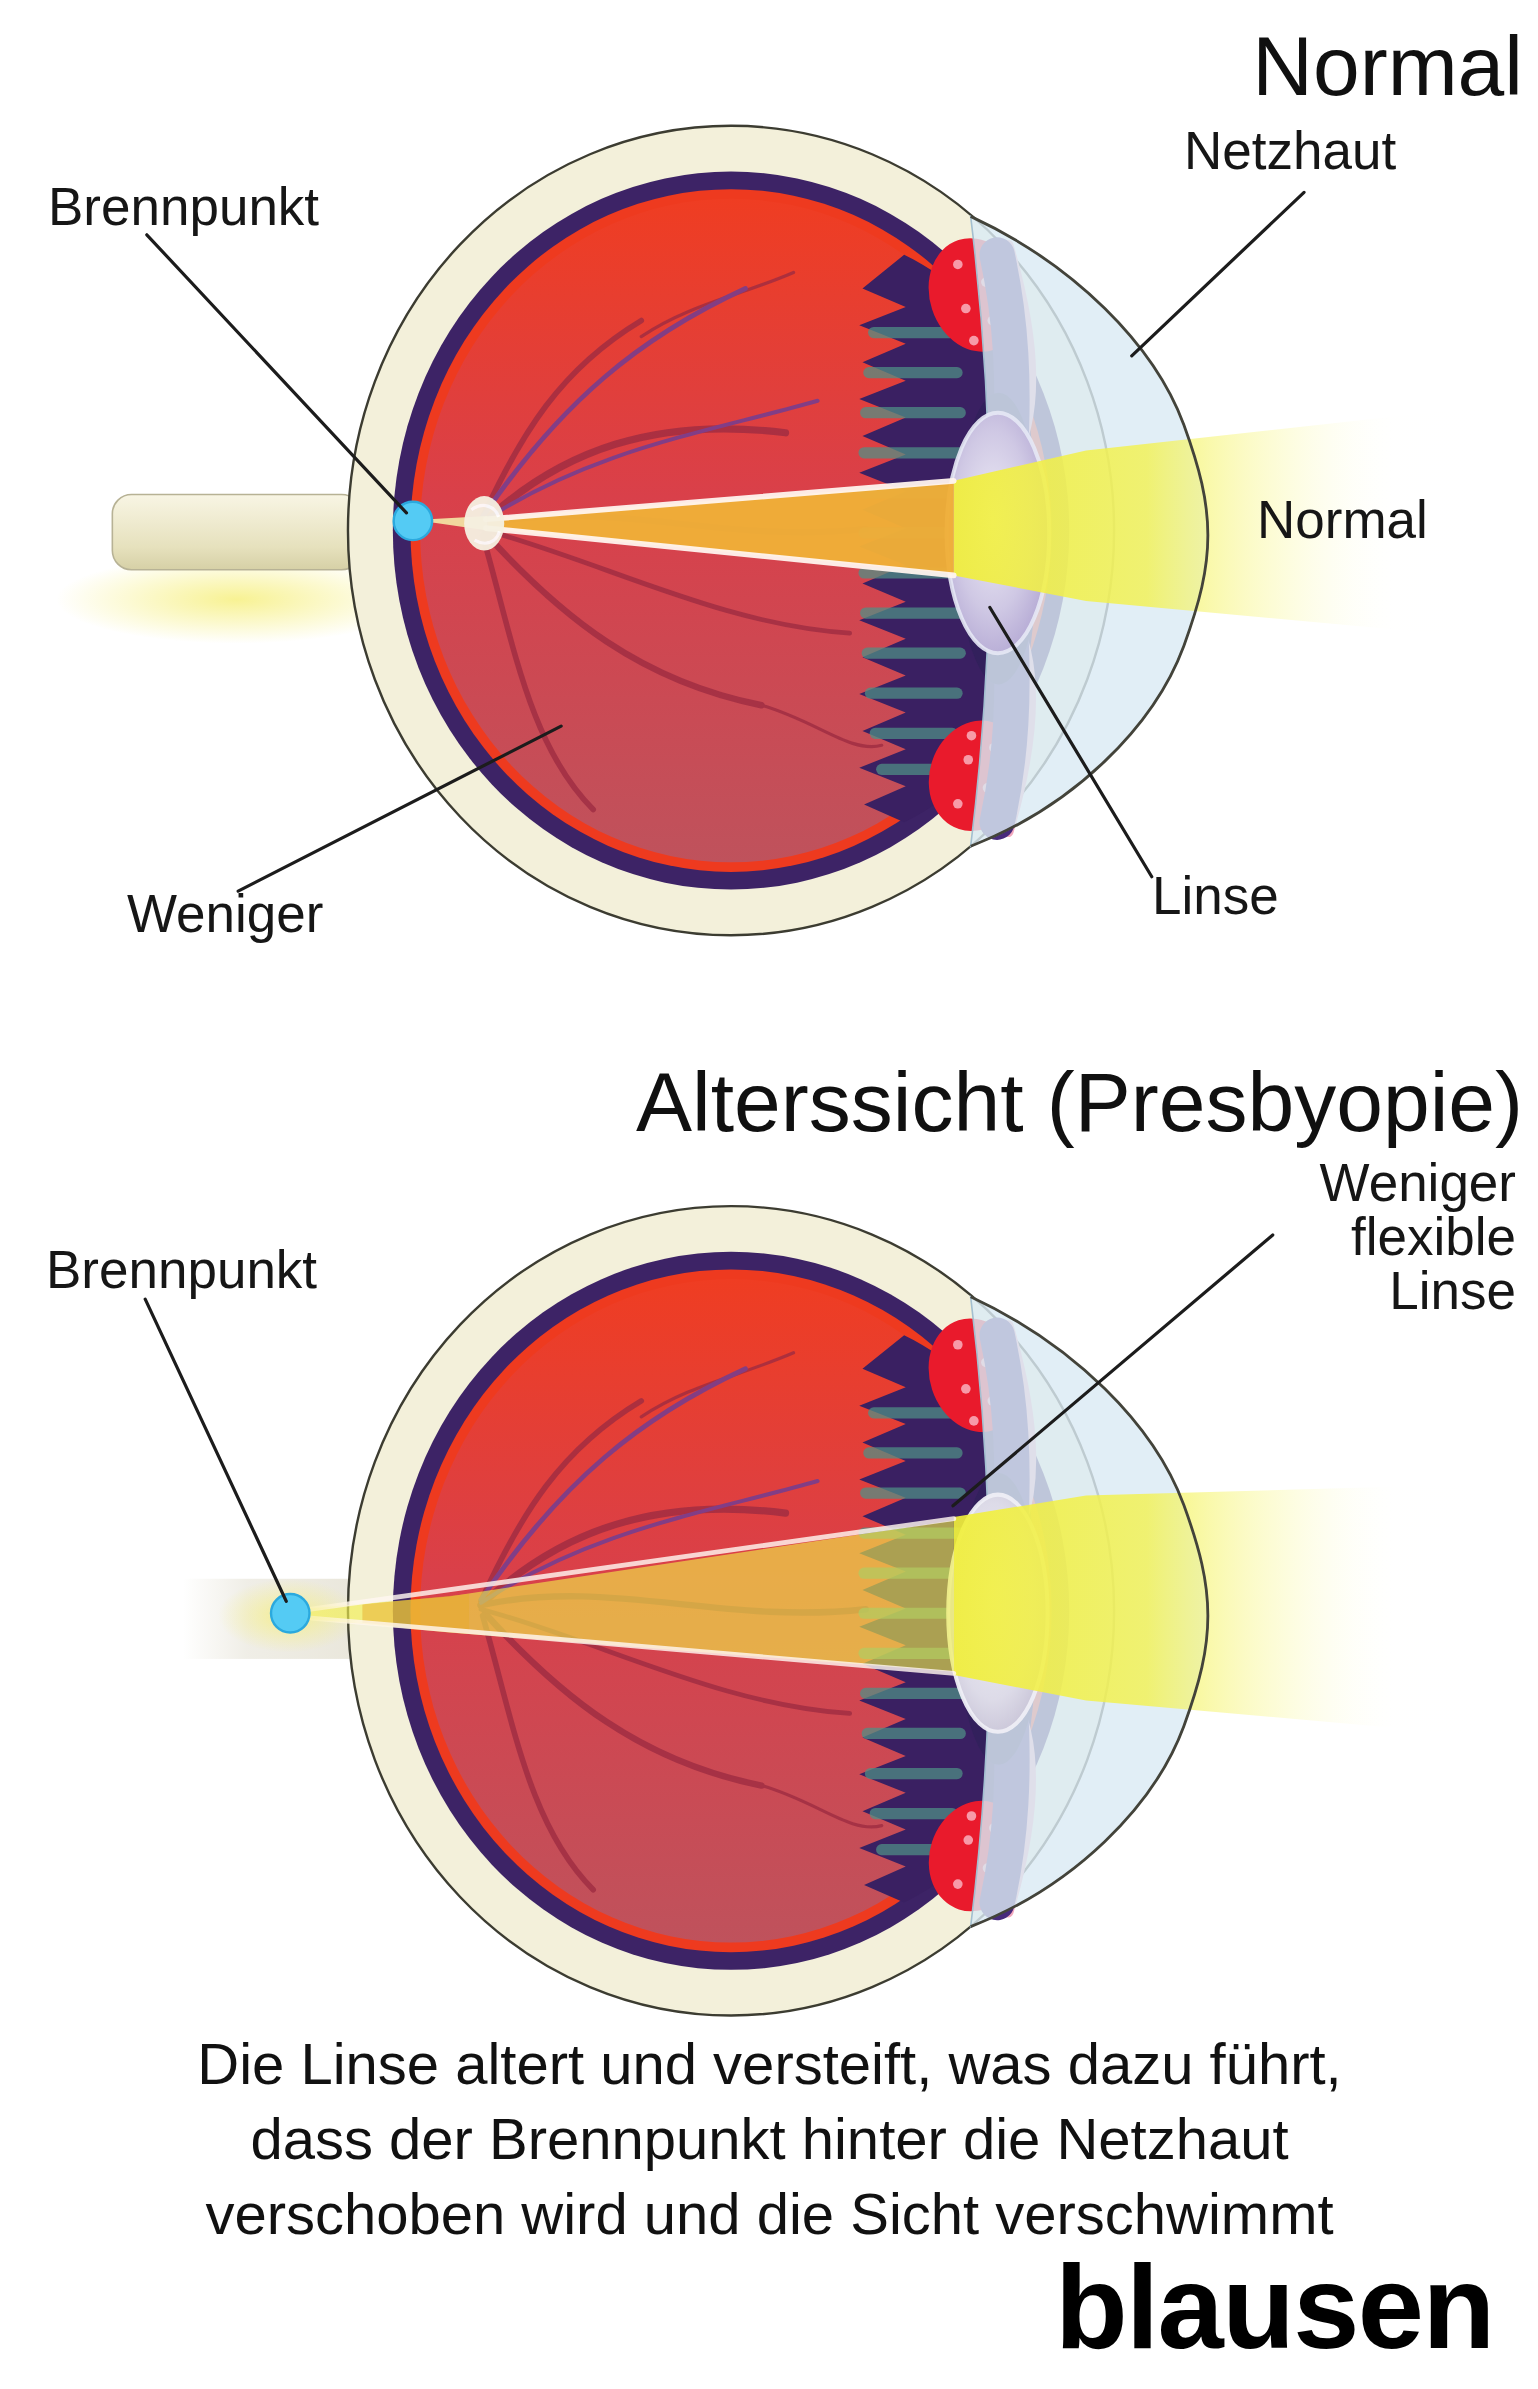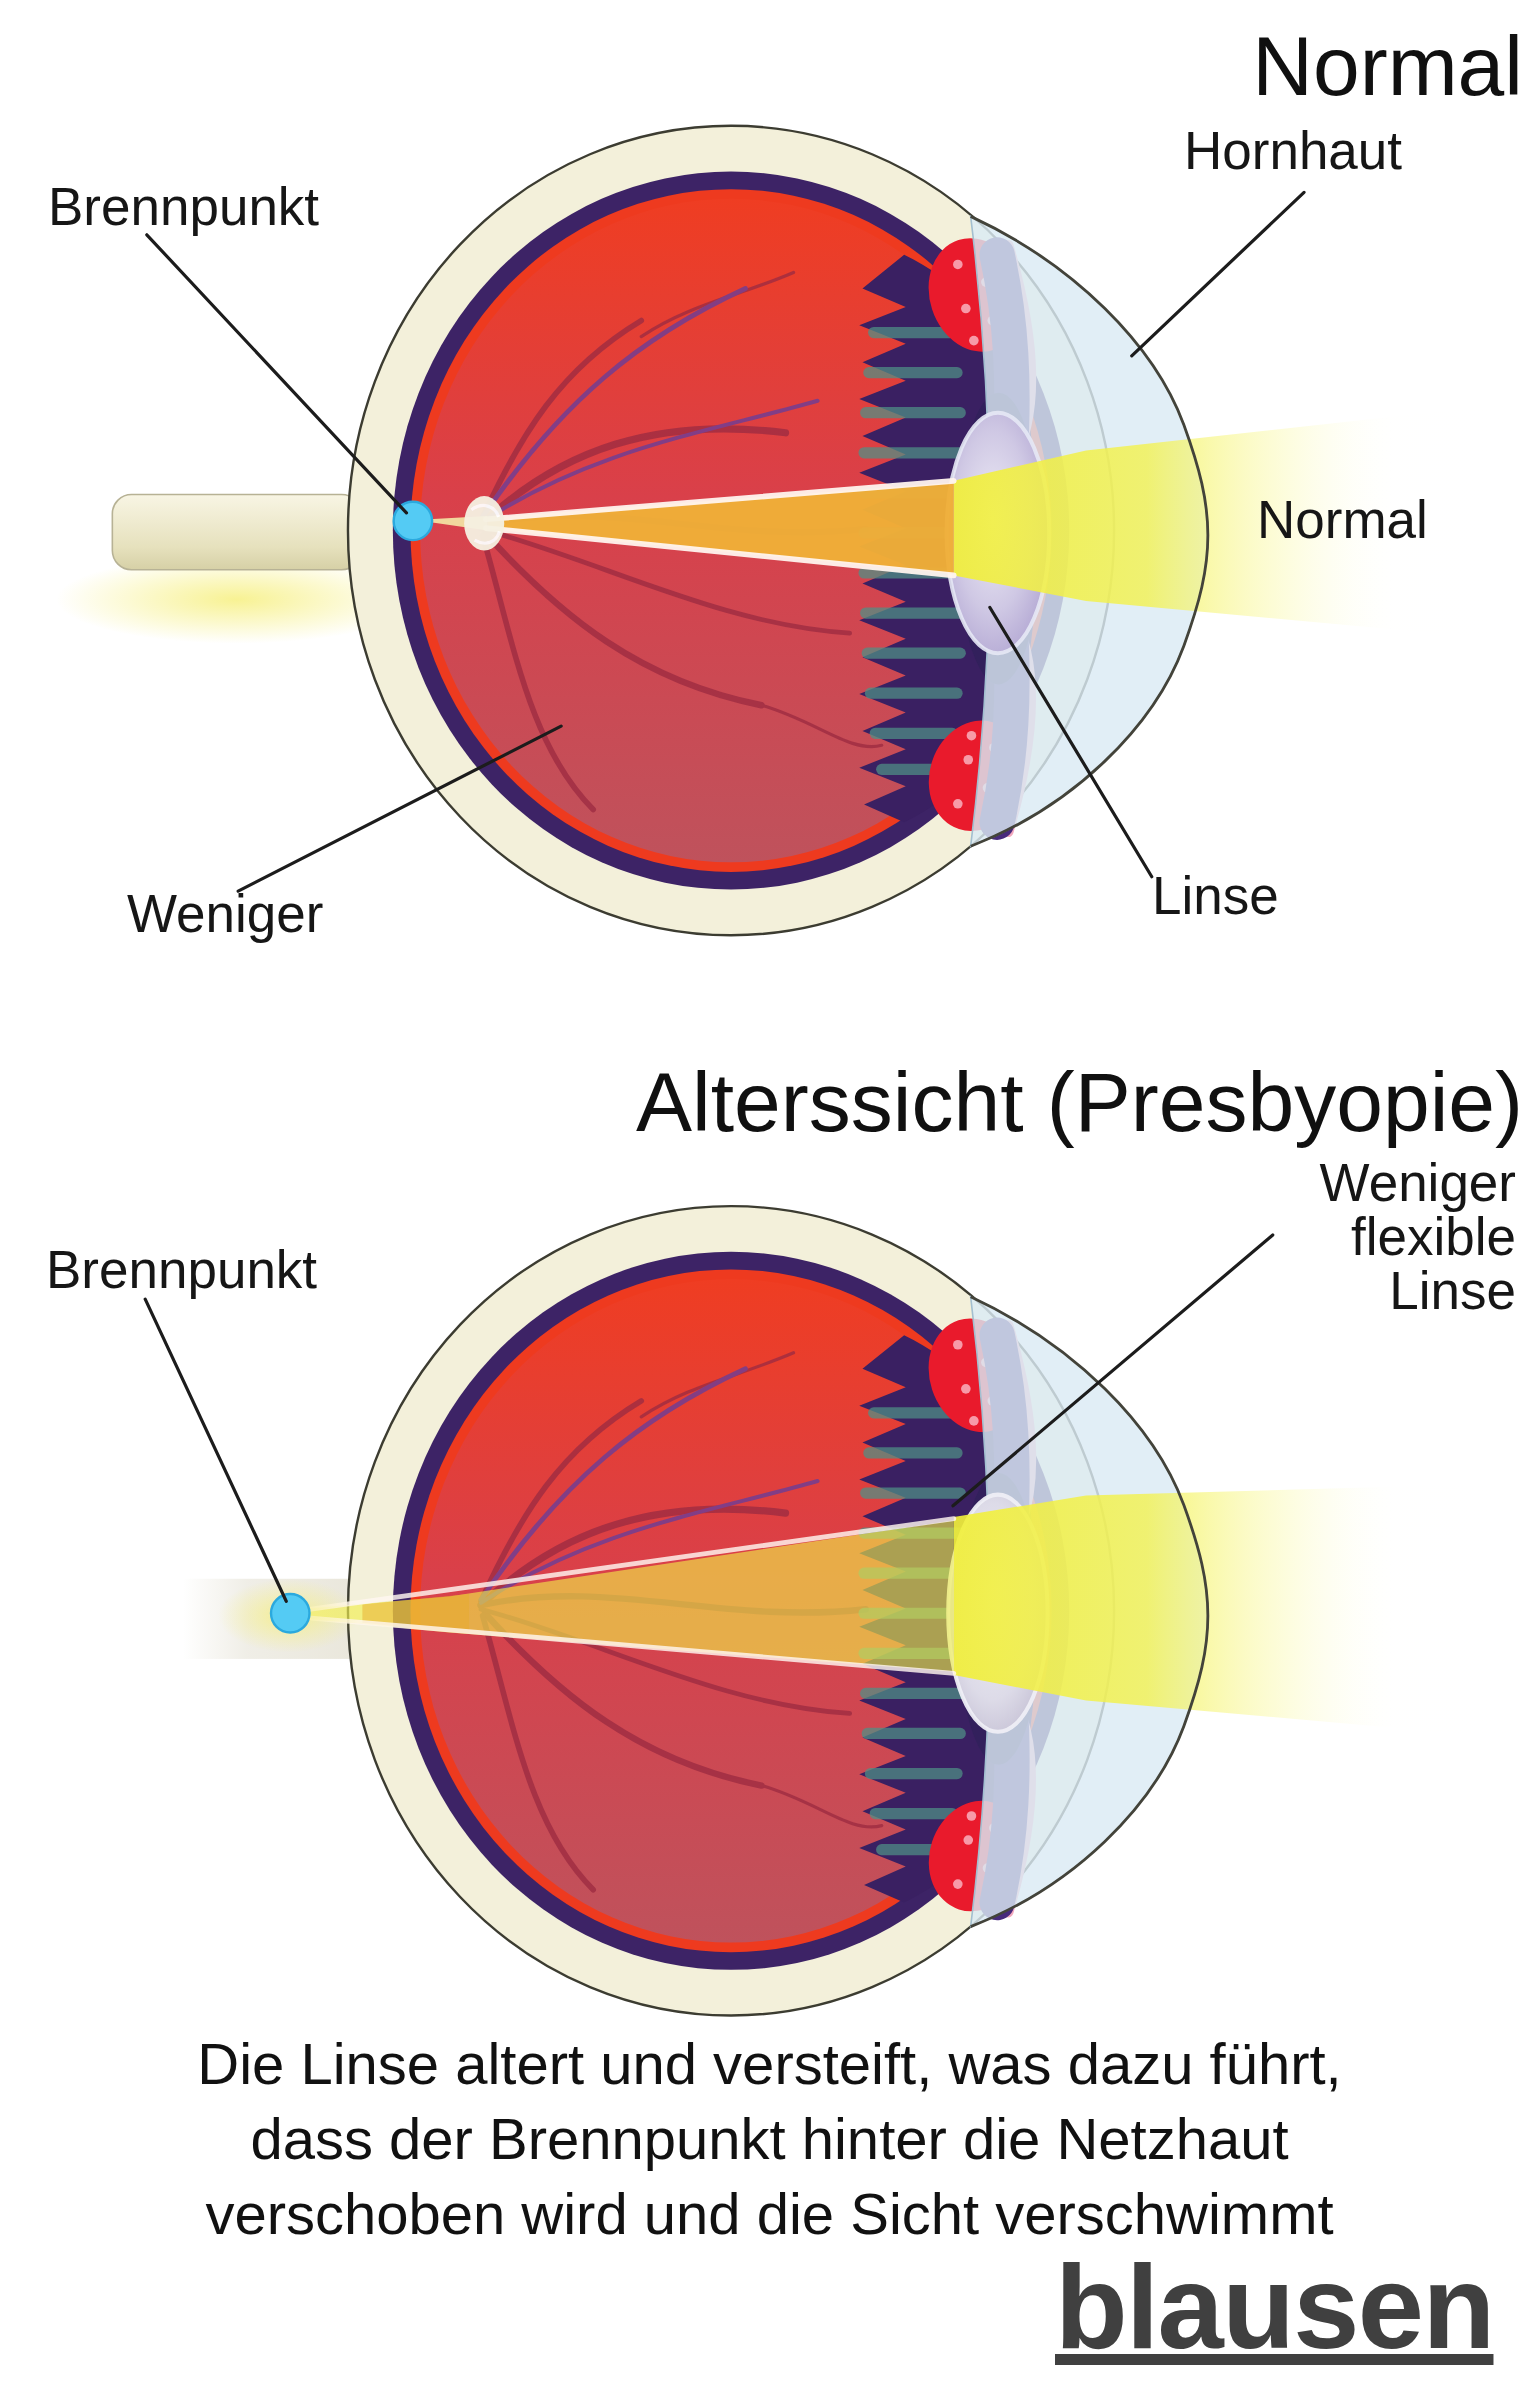--- a/index.html
+++ b/index.html
@@ -39,22 +39,21 @@
     text-align:center;
     font-size:58px;line-height:75px;
     color:#111111;
   }
   #watermark{
     position:absolute;
     left:1055px;top:2238px;
     font-size:119px;
     font-weight:bold;
     letter-spacing:-1.6px;
-    color:#404040;
-    text-decoration:underline;
+    color:#000000;
   }
 </style>
 </head>
 <body>
 
 <div id="stage">
 
   <svg id="diagram-svg" width="1539" height="2389" viewBox="0 0 1920 2981" xmlns="http://www.w3.org/2000/svg">
     <defs>
       <linearGradient id="retinaGrad" x1="0" y1="0" x2="0" y2="1">
@@ -210,21 +209,21 @@
       <path d="M297,1112 L700,906"></path>
       <path d="M181,1621 L357,1998"></path>
       <path d="M1588,1541 L1189,1879"></path>
     </g>
   </svg>
 
   <div class="title" style="top:17.6px">Normal</div>
 
   <div class="lbl" style="left:48px;top:178px">Brennpunkt</div>
 
-  <div class="lbl" style="left:1184px;top:122px">Hornhaut</div>
+  <div class="lbl" style="left:1184px;top:122px">Netzhaut</div>
 
   <div class="lbl" style="left:1257px;top:491px">Normal</div>
 
   <div class="lbl" style="left:1152px;top:867px">Linse</div>
 
   <div class="lbl" style="left:127px;top:885px">Weniger</div>
 
   <div class="title" style="top:1054px">Alterssicht (Presbyopie)</div>
 
   <div id="label-weniger">

